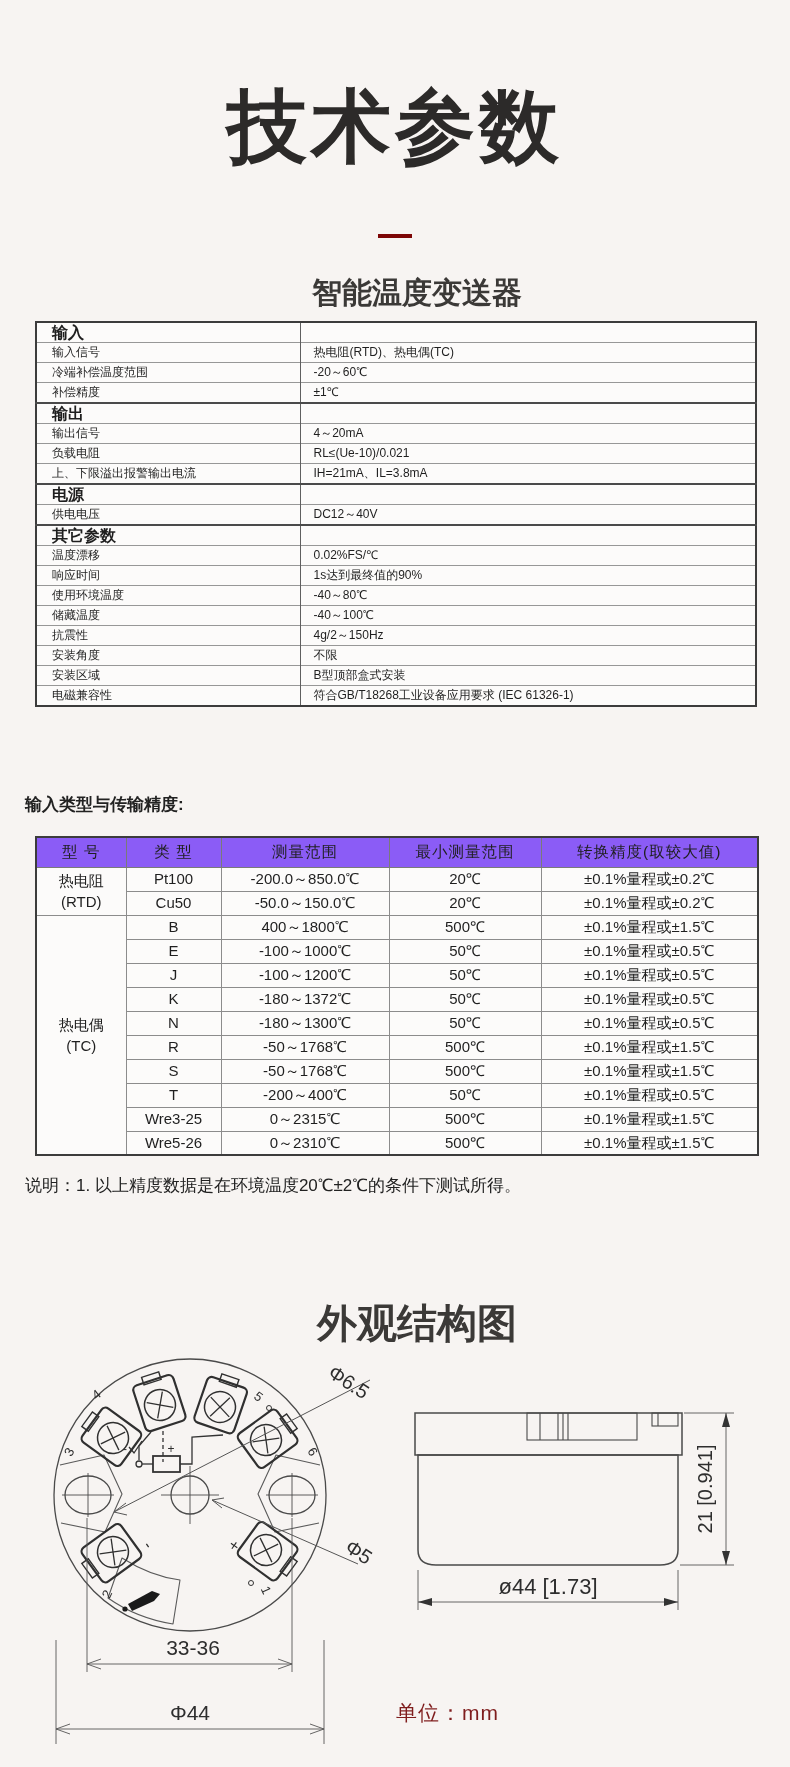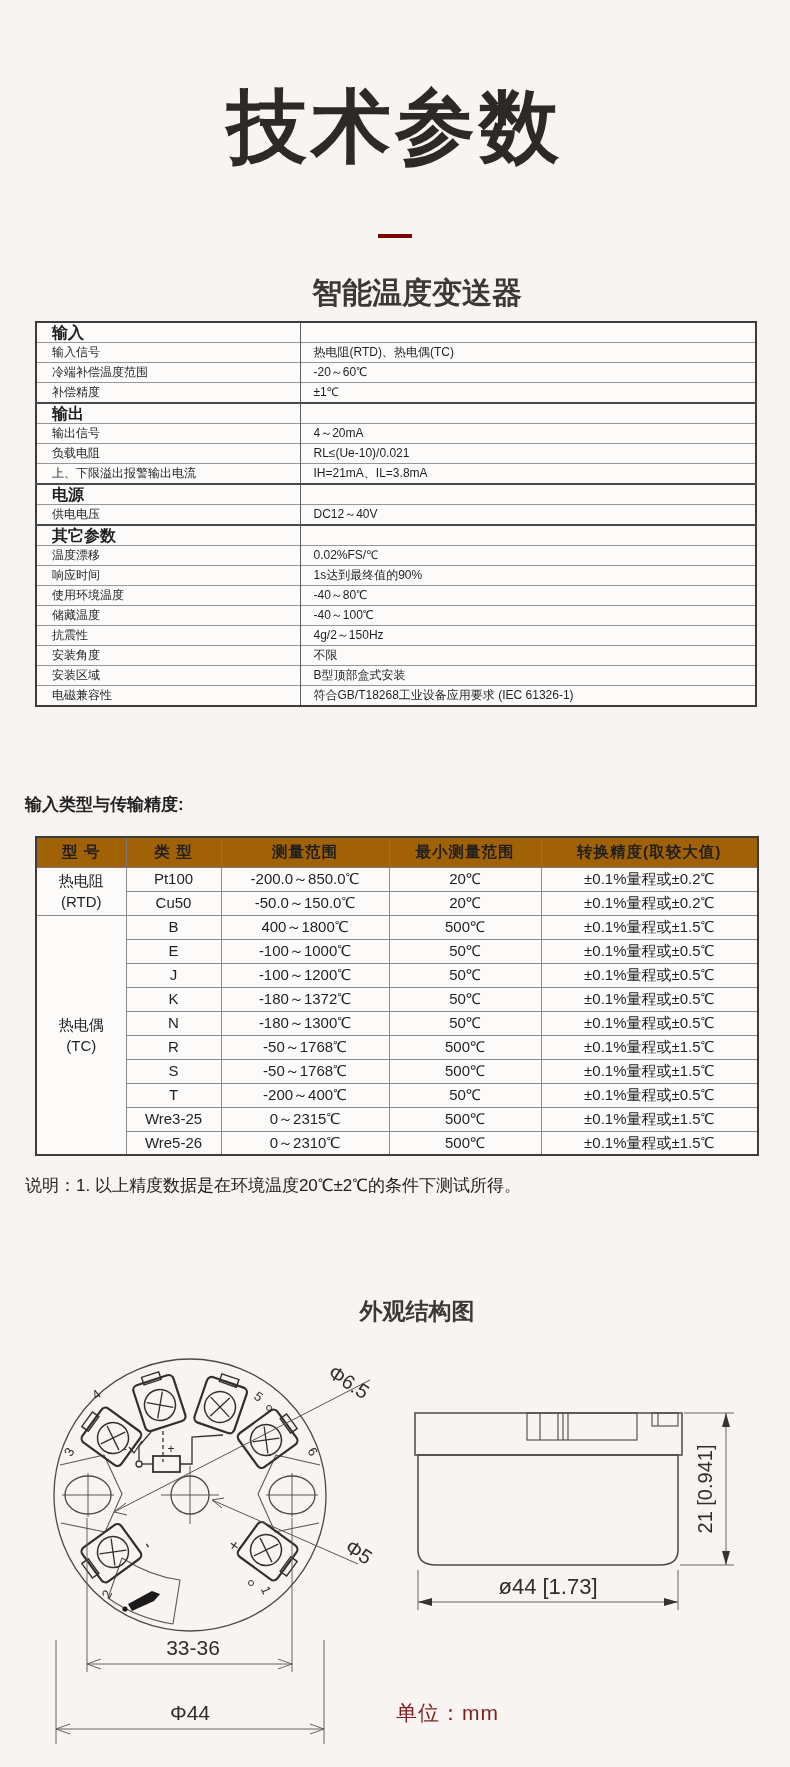--- a/index.html
+++ b/index.html
@@ -5,33 +5,33 @@
   *{margin:0;padding:0;box-sizing:border-box;}
   html,body{background:#efecea;}
   .page{position:relative;width:790px;height:1767px;margin:0 auto;background:#f7f4f2;
         font-family:"Liberation Sans",sans-serif;color:#1f1f1f;overflow:hidden;}
   .main-title{position:absolute;top:74px;left:0;width:100%;text-align:center;
               font-size:80px;font-weight:800;letter-spacing:4px;color:#2c2a29;}
   .title-dash{position:absolute;top:234px;left:50%;transform:translateX(-50%);
               width:34px;height:4px;background:#7d0606;}
   .h2{position:absolute;left:0;width:100%;text-align:center;font-weight:700;color:#3b3937;padding-left:44px;}
   .h2.transmitter{top:273px;font-size:30px;}
-  .h2.structure{top:1296px;font-size:23px;}
+  .h2.structure{top:1296px;font-size:40px;}
   table{border-collapse:collapse;table-layout:fixed;background:#fcfbfa;}
   #spec-table{position:absolute;left:35px;top:321px;width:722px;border:2px solid #3c3c3c;}
   #spec-table td{height:20px;font-size:12px;line-height:19px;border-top:1px solid #979797;
                  padding:0 6px 0 15px;white-space:nowrap;overflow:hidden;}
   #spec-table td.lbl{width:264px;border-right:1px solid #5f5f5f;}
   #spec-table td.val{padding-left:13px;margin-top:10px;}
   #spec-table tr:first-child td{border-top:none;}
   #spec-table tr.sec td{font-weight:700;font-size:16px;border-top:2px solid #4a4a4a;}
   #spec-table tr.sec:first-child td{border-top:none;}
   .acc-intro{position:absolute;left:25px;top:793px;font-size:17px;font-weight:700;color:#222;}
   #acc-table{position:absolute;left:35px;top:836px;width:722px;border:2px solid #3c3c3c;text-align:center;}
-  #acc-table th{height:30px;background:#a16207;font-size:15.5px;font-weight:700;
+  #acc-table th{height:30px;background:#8b5cf6;font-size:15.5px;font-weight:400;
                 border:1px solid #7a7a7a;letter-spacing:1px;margin-left:12px;}
   #acc-table td{height:24px;font-size:15px;border:1px solid #8c8c8c;line-height:22px;}
   #acc-table td.model{font-size:15px;line-height:21px;}
   .notes{position:absolute;left:25px;top:1169px;font-size:17px;line-height:33px;color:#212121;}
   .notes .indent{padding-left:58px;}
   .unit-note{position:absolute;left:396px;top:1699px;font-size:21px;color:#7f1d1d;letter-spacing:1px;text-align:center;}
   .drawing{position:absolute;}
   svg text{font-family:"Liberation Sans",sans-serif;fill:#2e2e2e;}
 </style>
 </head>

